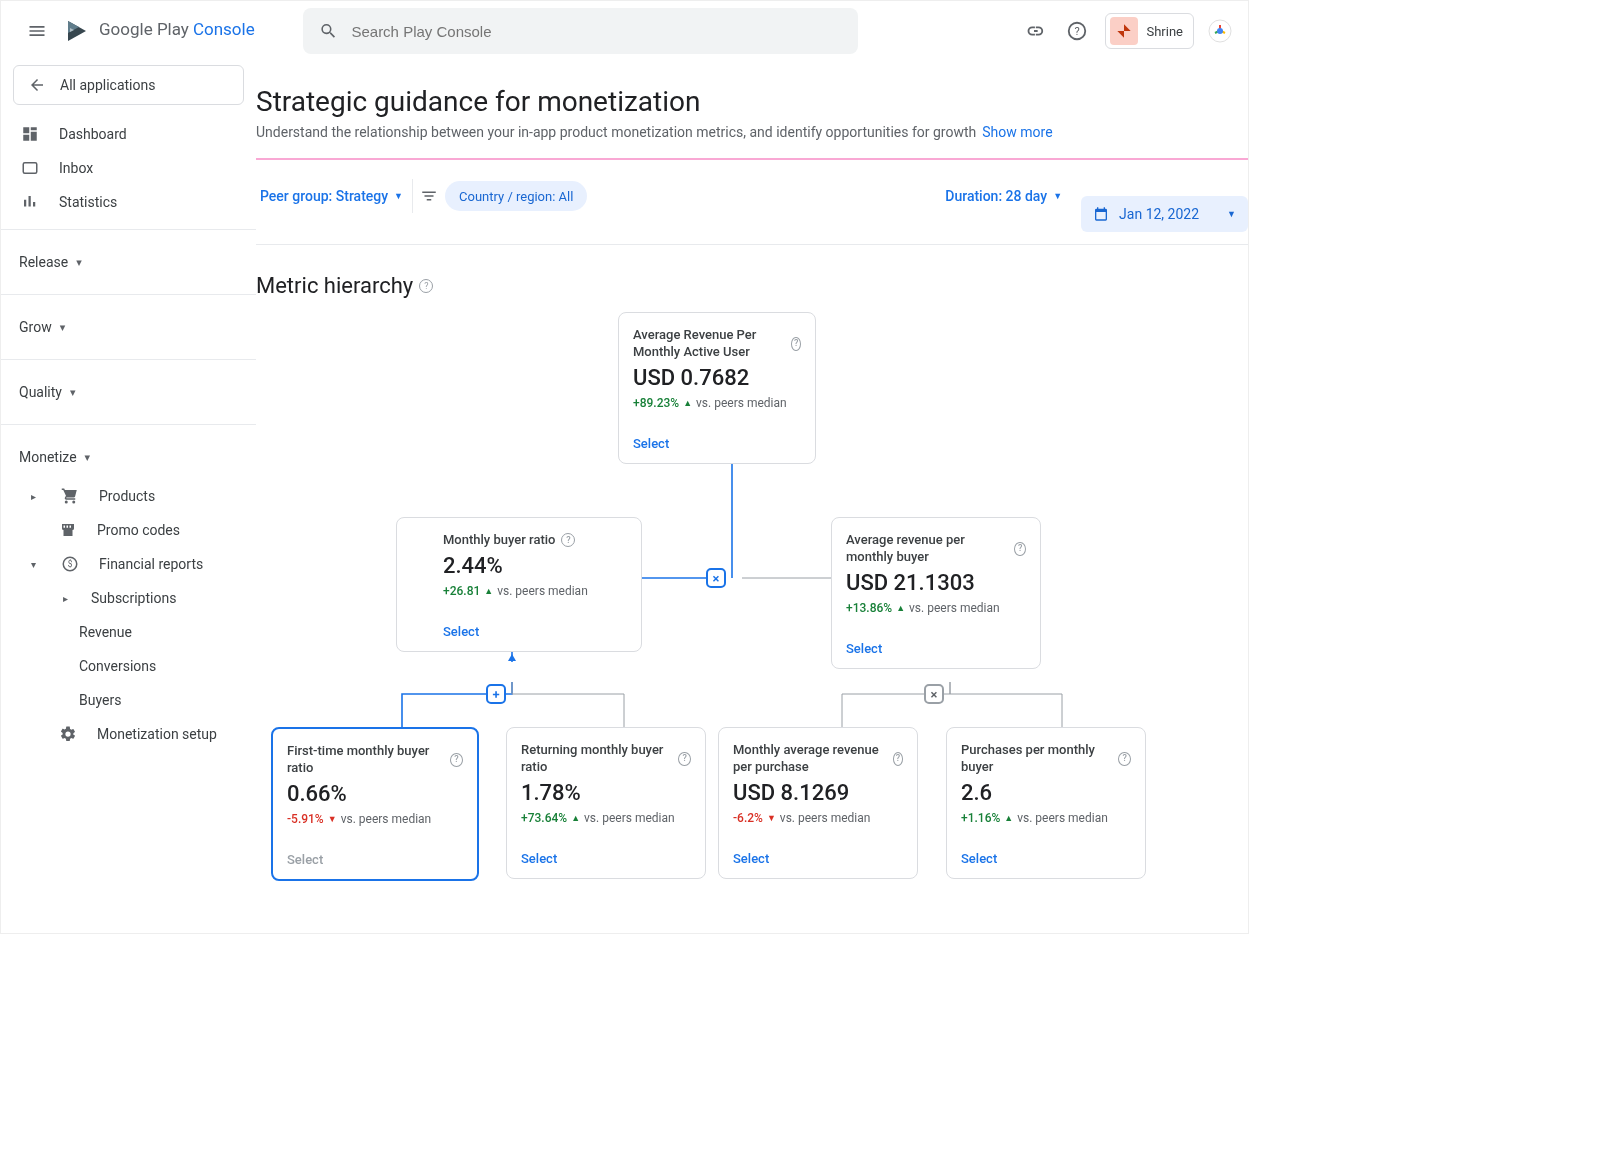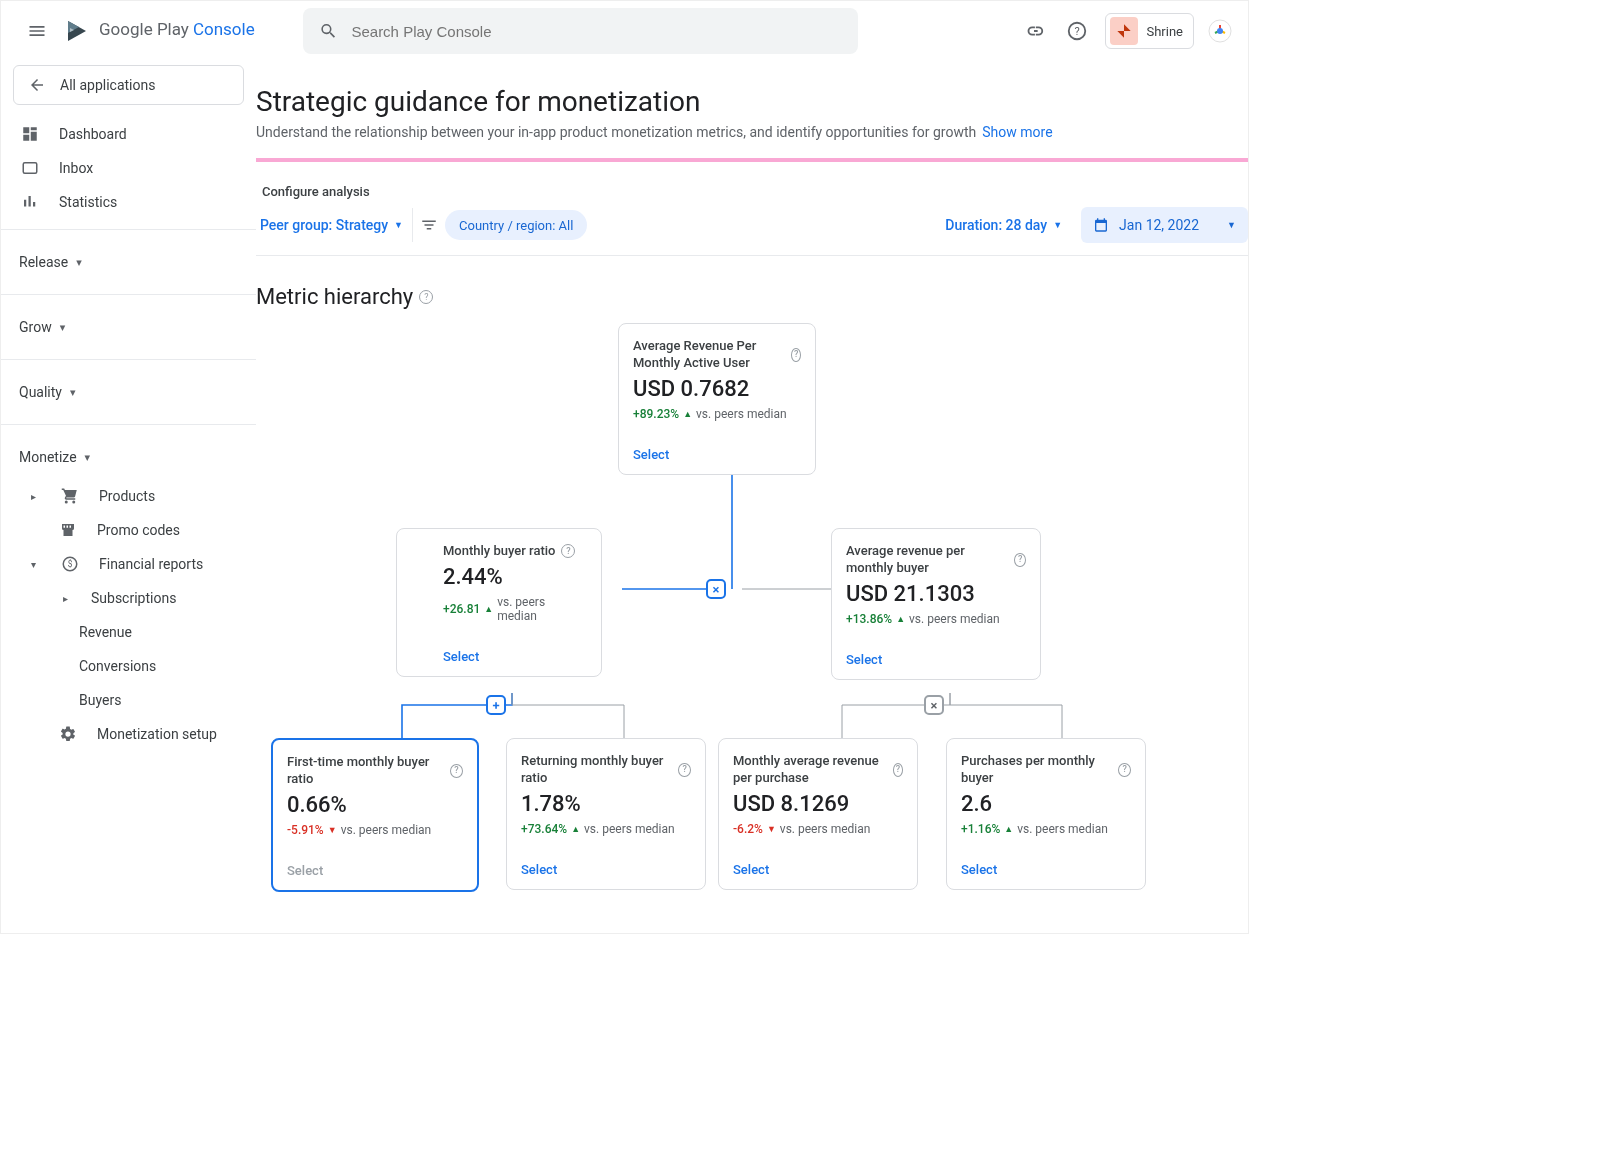--- a/index.html
+++ b/index.html
@@ -35,30 +35,30 @@
   .sb-divider { height:1px; background:#e8eaed; margin:10px 0; }
   .sb-group { display:flex; align-items:center; gap:8px; height:44px; padding:0 18px; font-size:14px; color:#3c4043; cursor:pointer; }
   .sb-sub { display:flex; align-items:center; gap:18px; height:34px; padding-left:56px; font-size:14px; color:#3c4043; cursor:pointer; }
   .sb-sub.active { background:#e8f0fe; color:#1967d2; border-radius:0 18px 18px 0; margin-right:10px; }
   .sb-sub2 { padding-left:78px; }
   .sb-item .caret, .sb-group .caret { width:14px; color:#5f6368; font-size:11px;}
 
   
   .mh { padding:0 0 0 0; }
   .page-title { font-size:28px; font-weight:400; color:#202124; padding:14px 0 6px 0; }
-  .page-sub { font-size:14px; color:#5f6368; display:flex; gap:6px; align-items:center; padding-bottom:18px; border-bottom:4px solid #f9a8d4; }
+  .page-sub { font-size:14px; color:#5f6368; display:flex; gap:6px; align-items:center; padding-bottom:18px; border-bottom:2px solid #f9a8d4; }
   .page-sub a { color:#1a73e8; text-decoration:none; }
 
   .config-row1 { padding:22px 0 8px 6px; font-size:13px; color:#3c4043; font-weight:500; }
   .config-row2 { display:flex; align-items:center; gap:5px; border-bottom:1px solid #e8eaed; padding-bottom:12px; }
   .peer-btn { display:flex; align-items:center; gap:6px; color:#1a73e8; font-size:14px; font-weight:500; padding:6px 4px; cursor:pointer; }
   .vdiv { width:1px; height:34px; background:#e8eaed; }
   .chip-filter { height:30px; border-radius:16px; background:#e8f0fe; color:#1967d2; font-size:13px; display:flex; align-items:center; padding:0 14px; cursor:pointer; }
   .dur { margin-left:auto; display:flex; align-items:center; gap:6px; color:#1a73e8; font-size:14px; font-weight:500; cursor:pointer;}
-  .date-btn { margin-left:14px; height:36px; background:#e8f0fe; border-radius:6px; display:flex; align-items:center; gap:10px; padding:0 12px; color:#1967d2; font-size:14px; cursor:pointer; }
+  .date-btn { margin-left:14px; height:36px; background:#e8f0fe; border-radius:6px; display:flex; align-items:center; gap:10px; padding:0 12px; color:#1967d2; font-size:14px; cursor:pointer;margin-top:36px; }
 
   .section-title { font-size:22px; color:#202124; padding:28px 0 4px 0; display:flex; align-items:center; gap:6px; }
 
   
   .canvas { position:relative; height:570px; }
   .card { position:absolute; border:1px solid #dadce0; border-radius:8px; background:#fff; padding:14px 14px 12px 14px; }
   .card.selected { border:2px solid #1a73e8; }
   .c-title { font-size:13px; font-weight:500; color:#3c4043; display:flex; align-items:center; gap:6px; line-height:1.3; }
   .c-val { font-size:22px; font-weight:500; color:#202124; margin-top:4px; }
   .c-delta { font-size:12px; margin-top:6px; display:flex; align-items:center; gap:4px; }
@@ -239,21 +239,20 @@
   </div>
 
   <div class="main">
     <div class="mh">
       <div class="page-title">Strategic guidance for monetization</div>
       <div class="page-sub">
         <span>Understand the relationship between your in-app product monetization metrics, and identify opportunities for growth</span>
         <a href="#">Show more</a>
       </div>
 
-      <div class="config-row1">Configure analysis</div>
       <div class="config-row2">
         <div class="peer-btn">
           <span>Peer group: Strategy</span>
           <span class="tri">▼</span>
         </div>
         <div class="vdiv"></div>
         <span class="sb-icon">
             <svg width="18" height="18" viewBox="0 0 24 24">
               <path fill="#5f6368" d="M3 6h18v2H3V6zm3 5h12v2H6v-2zm3 5h6v2H9v-2z"></path>
             </svg>
@@ -309,21 +308,21 @@
         <div class="c-delta">
             <span class="pos">+89.23%</span>
             <span class="pos tri">▲</span>
             <span class="suf">vs. peers median</span>
           </div>
         <div class="c-select">Select</div>
       </div>
 
       <div class="op-node op-blue" style="left:450px; top:266px;">×</div>
 
-      <div class="card" style="left:140px; top:215px; width:206px;padding-left:46px;">
+      <div class="card" style="left:140px; top:215px; width:246px;padding-left:46px;">
         <div class="c-title">
             <span>Monthly buyer ratio</span> 
             <span class="help-circ">?</span>
           </div>
         <div class="c-val">2.44%</div>
         <div class="c-delta">
             <span class="pos">+26.81</span>
             <span class="pos tri">▲</span>
             <span class="suf">vs. peers median</span>
           </div>

